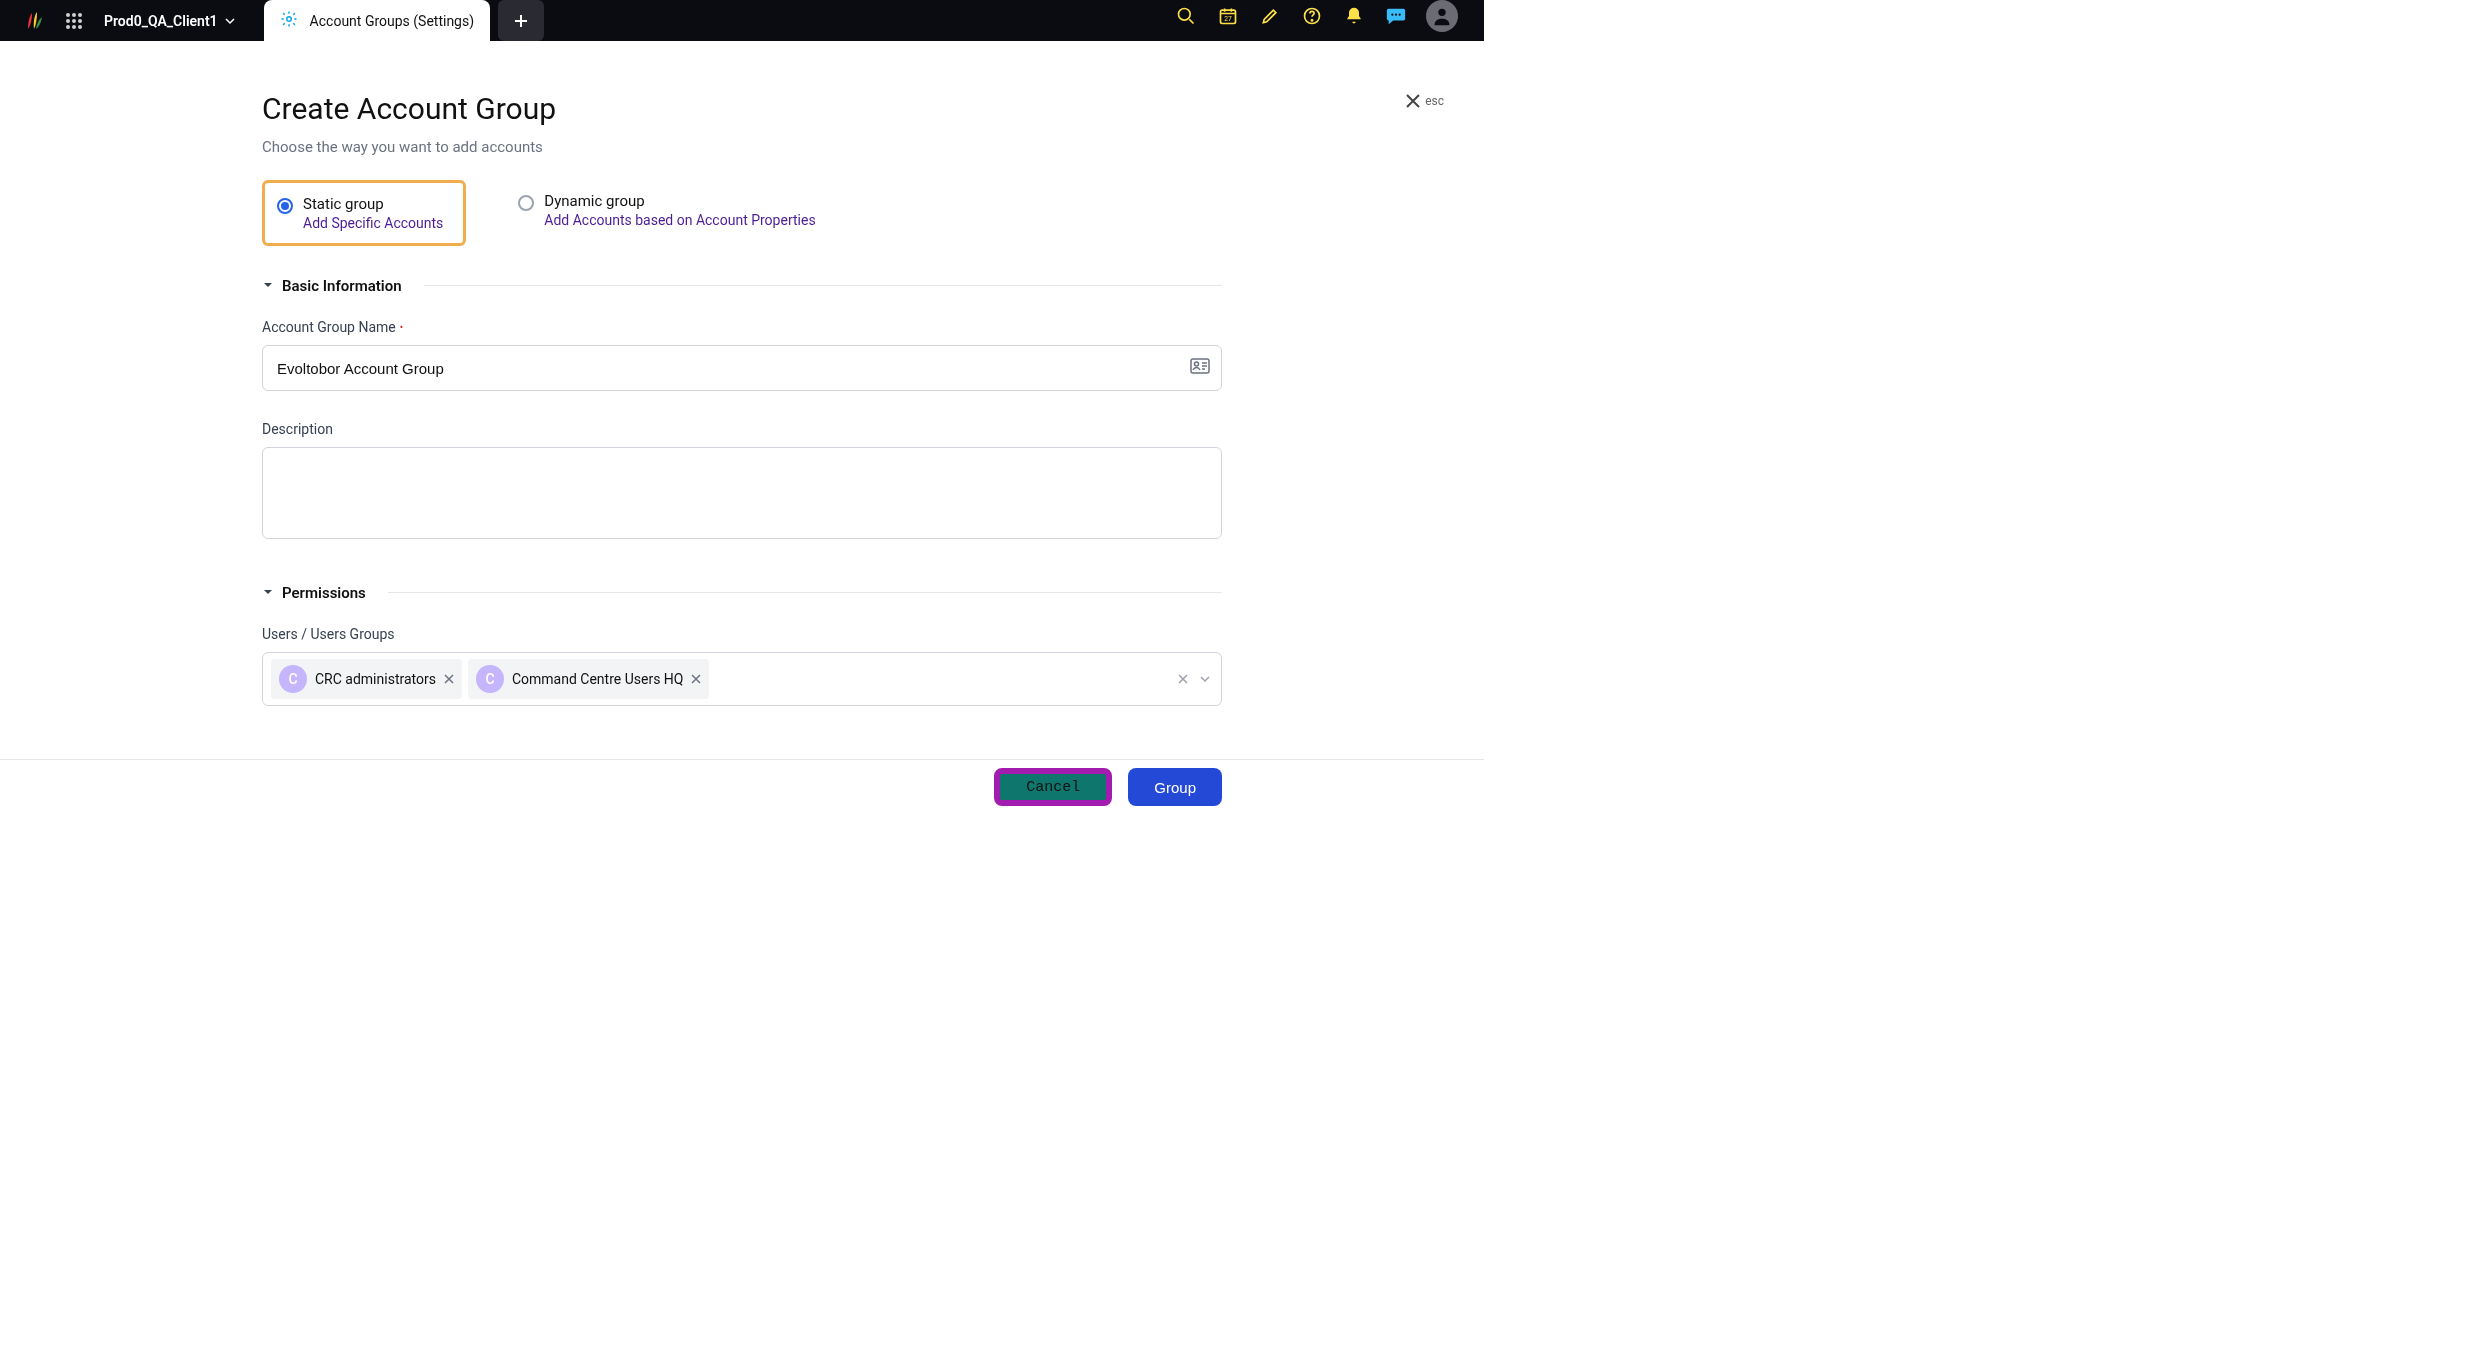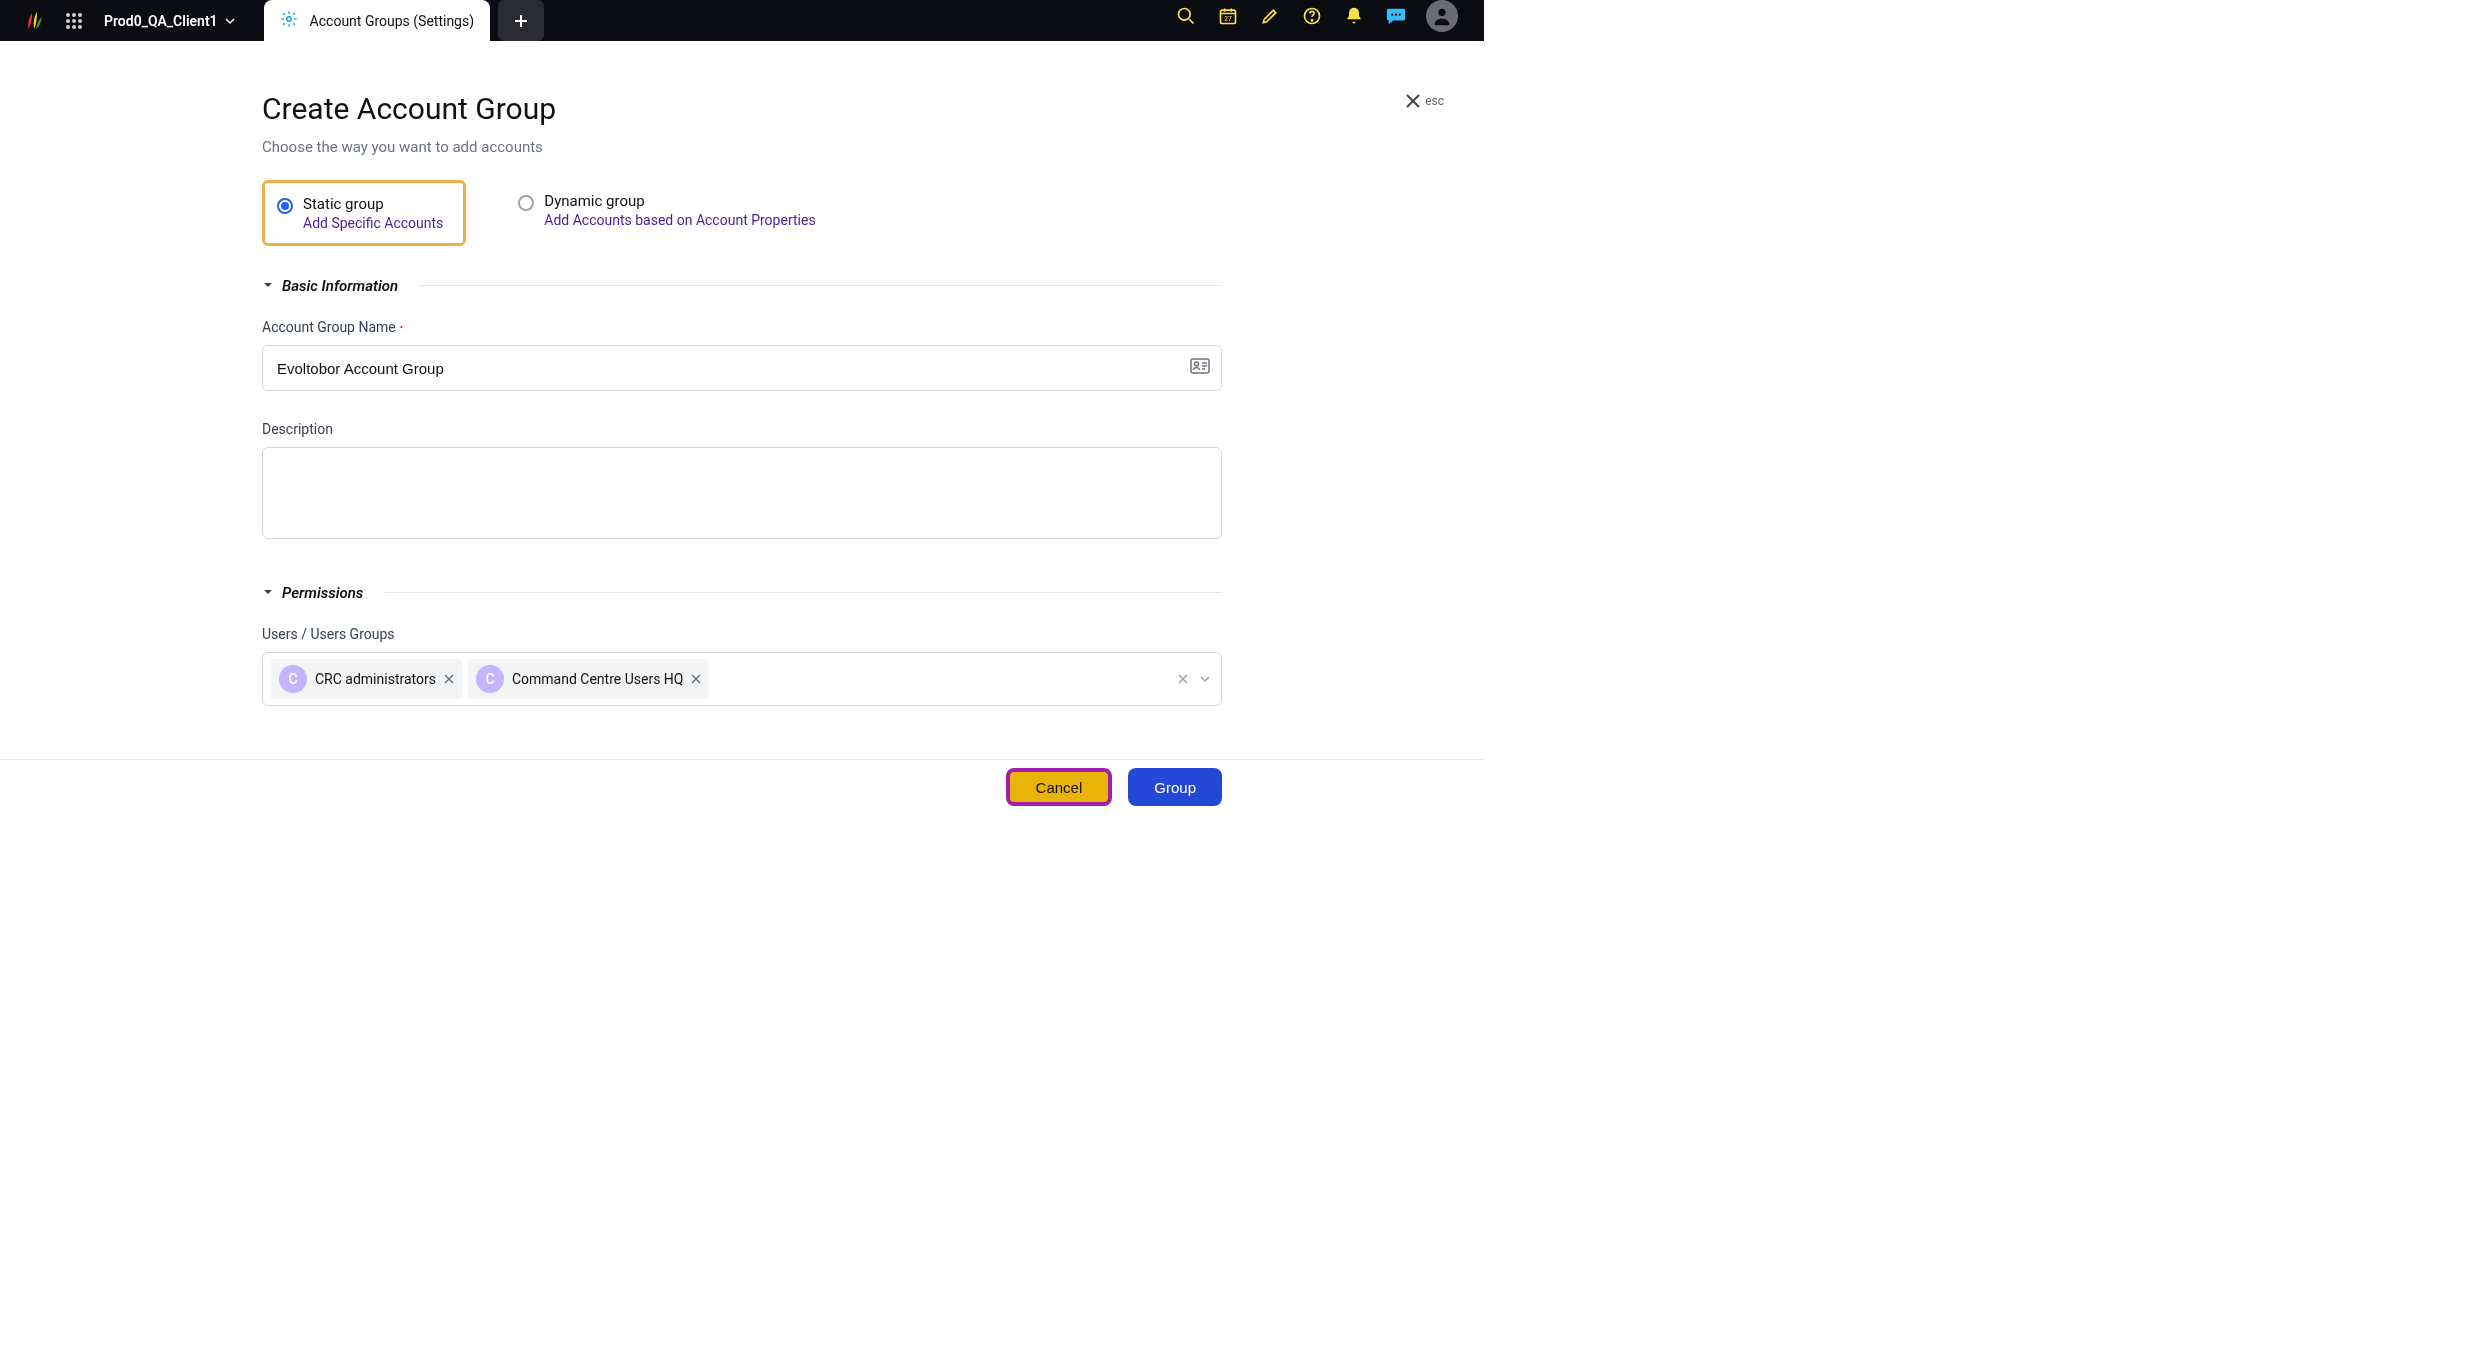--- a/index.html
+++ b/index.html
@@ -36,21 +36,21 @@
 
   .radio-row { display: flex; gap: 40px; margin-bottom: 30px; }
   .radio-card { display: flex; align-items: flex-start; gap: 10px; padding: 12px 20px 12px 12px; border-radius: 4px; cursor: pointer; }
   .radio-card.highlighted { border: 3px solid #f0ad4e; border-radius: 6px; padding: 12px 20px 12px 12px; }
   .radio-outer { width: 16px; height: 16px; border: 2px solid #2563eb; border-radius: 50%; display: flex; align-items: center; justify-content: center; margin-top: 3px; flex-shrink: 0; }
   .radio-outer.unchecked { border-color: #9ca3af; }
   .radio-inner { width: 8px; height: 8px; background: #2563eb; border-radius: 50%; }
   .radio-labels .rt { font-size: 15px; color: #111; }
   .radio-labels .rs { font-size: 14px; color: #4c1d95; margin-top: 2px; }
 
-  .section-header { display: flex; align-items: center; gap: 8px; margin-bottom: 24px; font-style: italic; }
+  .section-header { display: flex; align-items: center; gap: 8px; margin-bottom: 24px; }
   .section-header .caret { color: #374151; }
   .section-header .sh-title { font-size: 15px; font-weight: 600; color: #111; }
   .section-header .line { flex: 1; height: 1px; background: #e5e7eb; margin-left: 14px; }
 
   .field-label { font-size: 14px; color: #374151; margin-bottom: 10px; display: flex; align-items: center; gap: 4px; }
   .req-dot { color: #dc2626; font-size: 10px; }
 
   .text-input-wrap { position: relative; margin-bottom: 30px; }
   .text-input { width: 100%; height: 46px; border: 1px solid #d1d5db; border-radius: 6px; padding: 0 44px 0 14px; font-size: 15px; color: #111; outline: none; }
   .input-suffix-icon { position: absolute; right: 12px; top: 50%; transform: translateY(-50%); color: #6b7280; }
@@ -60,21 +60,21 @@
   .multiselect { width: 100%; min-height: 50px; border: 1px solid #d1d5db; border-radius: 6px; padding: 6px 60px 6px 8px; display: flex; flex-wrap: wrap; gap: 6px; align-items: center; position: relative; cursor: text; }
   .chip { background: #f3f4f6; border-radius: 4px; padding: 6px 8px; display: flex; align-items: center; gap: 8px; font-size: 14px; color: #111; }
   .chip .chip-avatar { width: 28px; height: 28px; border-radius: 50%; background: #c4b5fd; color: #fff; display: flex; align-items: center; justify-content: center; font-size: 14px; font-weight: 500; }
   .chip .chip-remove { color: #6b7280; cursor: pointer; display: flex; }
   .multiselect-controls { position: absolute; right: 10px; top: 50%; transform: translateY(-50%); display: flex; align-items: center; gap: 10px; color: #9ca3af; }
   .multiselect-controls .ctrl { cursor: pointer; display: flex; }
 
   
   .footer { height: 55px; border-top: 1px solid #e5e7eb; display: flex; align-items: center; justify-content: flex-end; padding: 0 262px 0 0; gap: 16px; flex-shrink: 0; background: #fff; }
   .btn { height: 38px; padding: 0 26px; border-radius: 8px; font-size: 15px; font-weight: 500; cursor: pointer; display: flex; align-items: center; justify-content: center; border: none; }
-  .btn-cancel { background: #eab308; border: 4px solid #a21caf; color: #111; }
+  .btn-cancel { background: #0f766e; border: 6px solid #a21caf; color: #111; font-family: Liberation Mono, monospace; }
   .btn-save { background: #2349d6; color: #fff; }
 </style>
 </head>
 <body>
 
 <div class="topbar">
   <div class="topbar-left">
     <div class="logo">
       <svg width="24" height="24" viewBox="0 0 24 24">
         <path d="M6 20 C6 12 8 6 10 4 C10 10 9 16 6 20" fill="#e33"></path>

